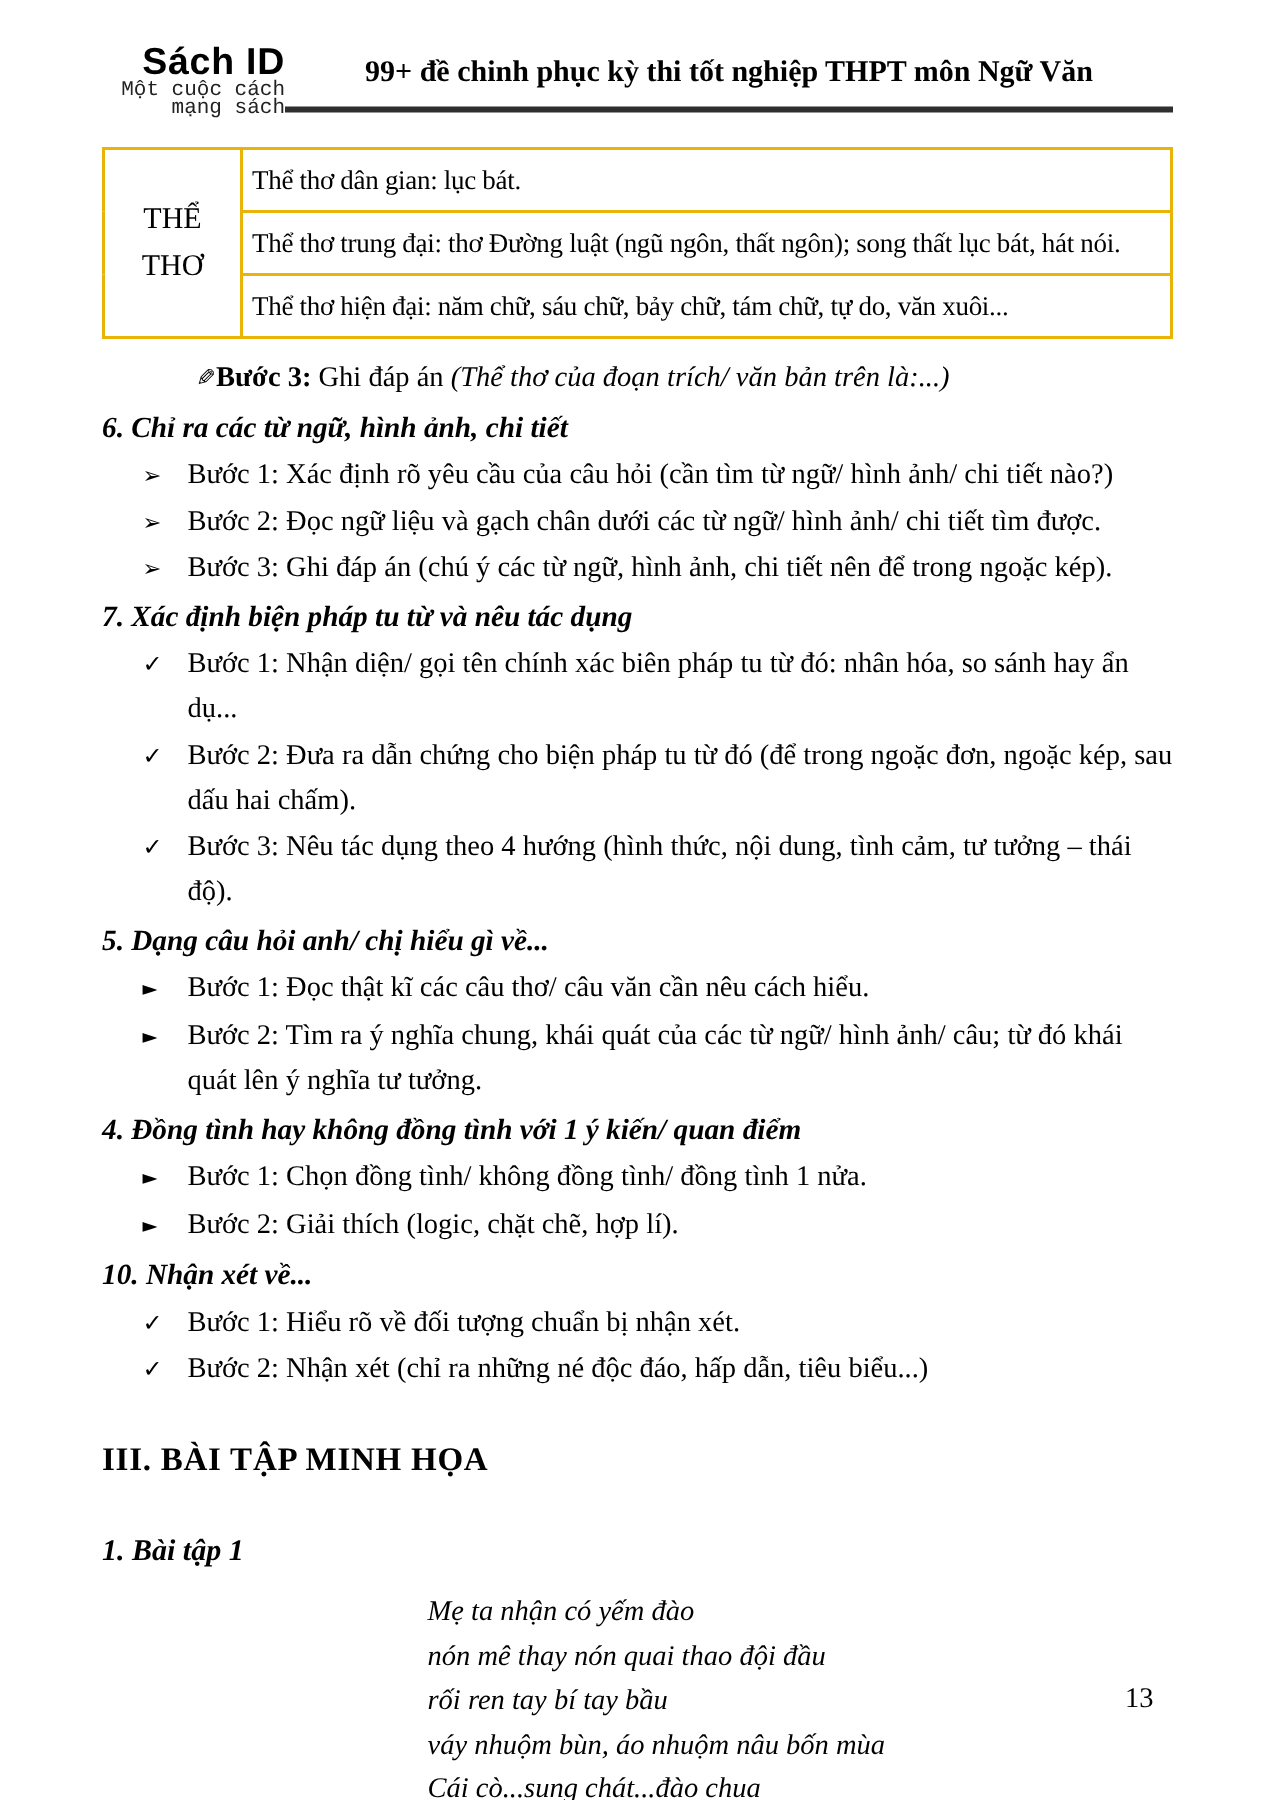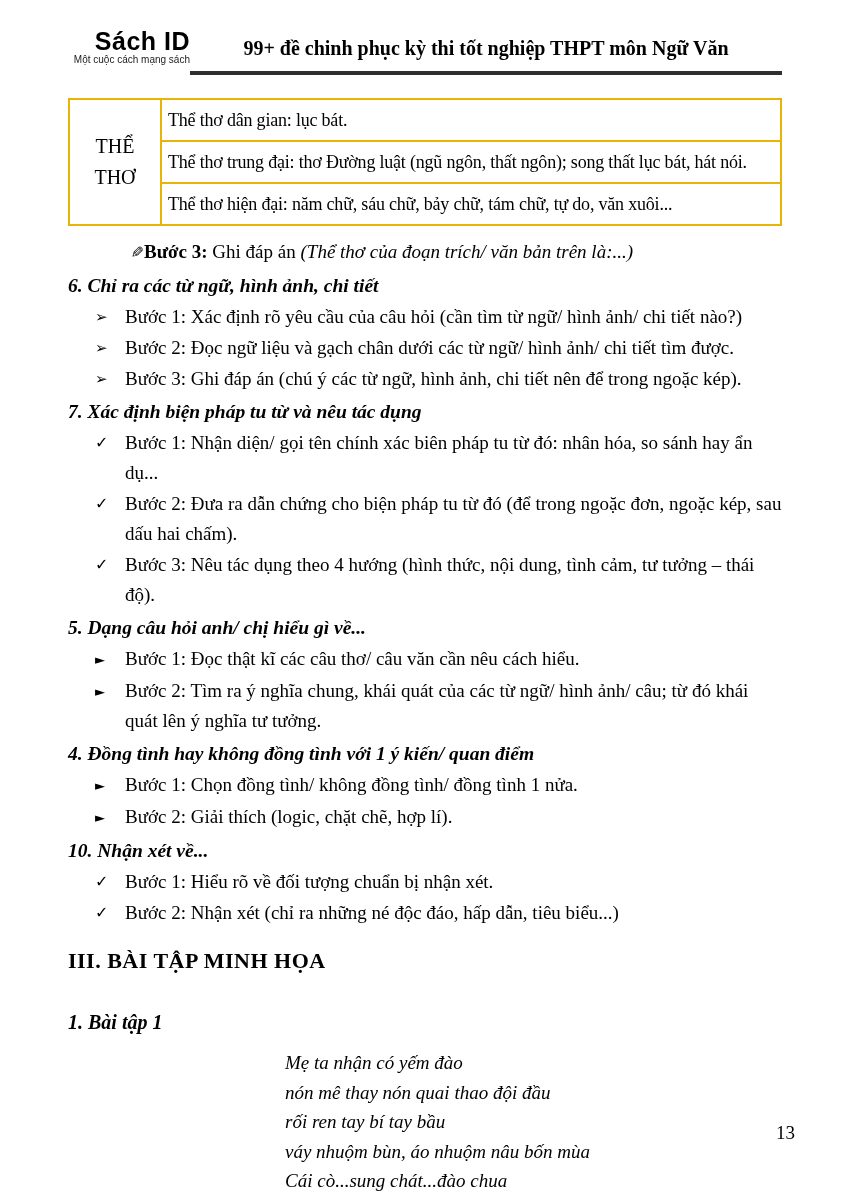--- a/index.html
+++ b/index.html
@@ -7,21 +7,21 @@
     width:845px;height:1200px;background:#ffffff;color:#000;
     font-family:"Liberation Serif","DejaVu Serif",serif;
     font-size:19px;position:relative;overflow:hidden;
   }
   .page{padding:0 63px 0 68px;position:relative;}
 
   
   .header{display:flex;align-items:flex-start;margin-top:28px;height:40px;}
   .logo{width:122px;flex:0 0 122px;text-align:right;}
   .logo-title{font-family:"Liberation Sans","DejaVu Sans",sans-serif;font-weight:bold;font-size:25px;line-height:26px;letter-spacing:.5px;}
-  .logo-sub{font-family:Liberation Sans, sans-serif;font-size:10px;line-height:12px;color:#222;}
+  .logo-sub{font-family:Liberation Mono, monospace;font-size:14px;line-height:12px;color:#222;}
   .header-title{flex:1;text-align:center;font-weight:bold;font-size:20px;padding-top:9px;}
   .header-rule{margin-left:122px;height:4px;background:#2f2f2f;margin-top:3px;}
 
   
   table.tho{border-collapse:collapse;width:100%;margin-top:23px;table-layout:fixed;}
   table.tho td{border:2px solid #eab308;}
   td.rowhead{width:78px;text-align:center;font-size:20px;line-height:1.55;padding:15px 6px;}
   td.cell{font-size:18px;letter-spacing:-0.2px;padding:4px 6px;height:32px;white-space:nowrap;overflow:hidden;}
 
   
@@ -33,25 +33,25 @@
   .b-pencil-wrap{flex:0 0 30px;margin-left:27px;}
   .b-arrow{font-size:15px;}
   .b-check{font-size:16px;}
   .b-tri{font-size:13px;padding-top:1px;}
   .step-text{flex:1;}
   .bold{font-weight:bold;text-align:center;}
   .it{font-style:italic;}
   .mt10{margin-top:11px;}
 
   
-  .big-heading{font-weight:bold;font-size:22px;letter-spacing:.5px;margin-top:18px;line-height:30px;}
+  .big-heading{font-weight:bold;font-size:22px;letter-spacing:.5px;margin-top:30px;line-height:30px;}
   .ex-title{font-weight:bold;font-style:italic;font-size:20px;margin-top:32px;line-height:28px;}
   .poem{margin-top:12px;margin-left:217px;}
   .poem-line{font-style:italic;line-height:29.5px;font-size:19px;}
-  .page-number{position:absolute;top:1122px;right:50px;font-size:19px;}
+  .page-number{position:absolute;top:1122px;right:76px;font-size:19px;}
 </style>
 </head>
 <body>
 
 <div class="page">
 
   <div class="header">
     <div class="logo">
       <div class="logo-title">Sách ID</div>
       <div class="logo-sub">Một cuộc cách mạng sách</div>

